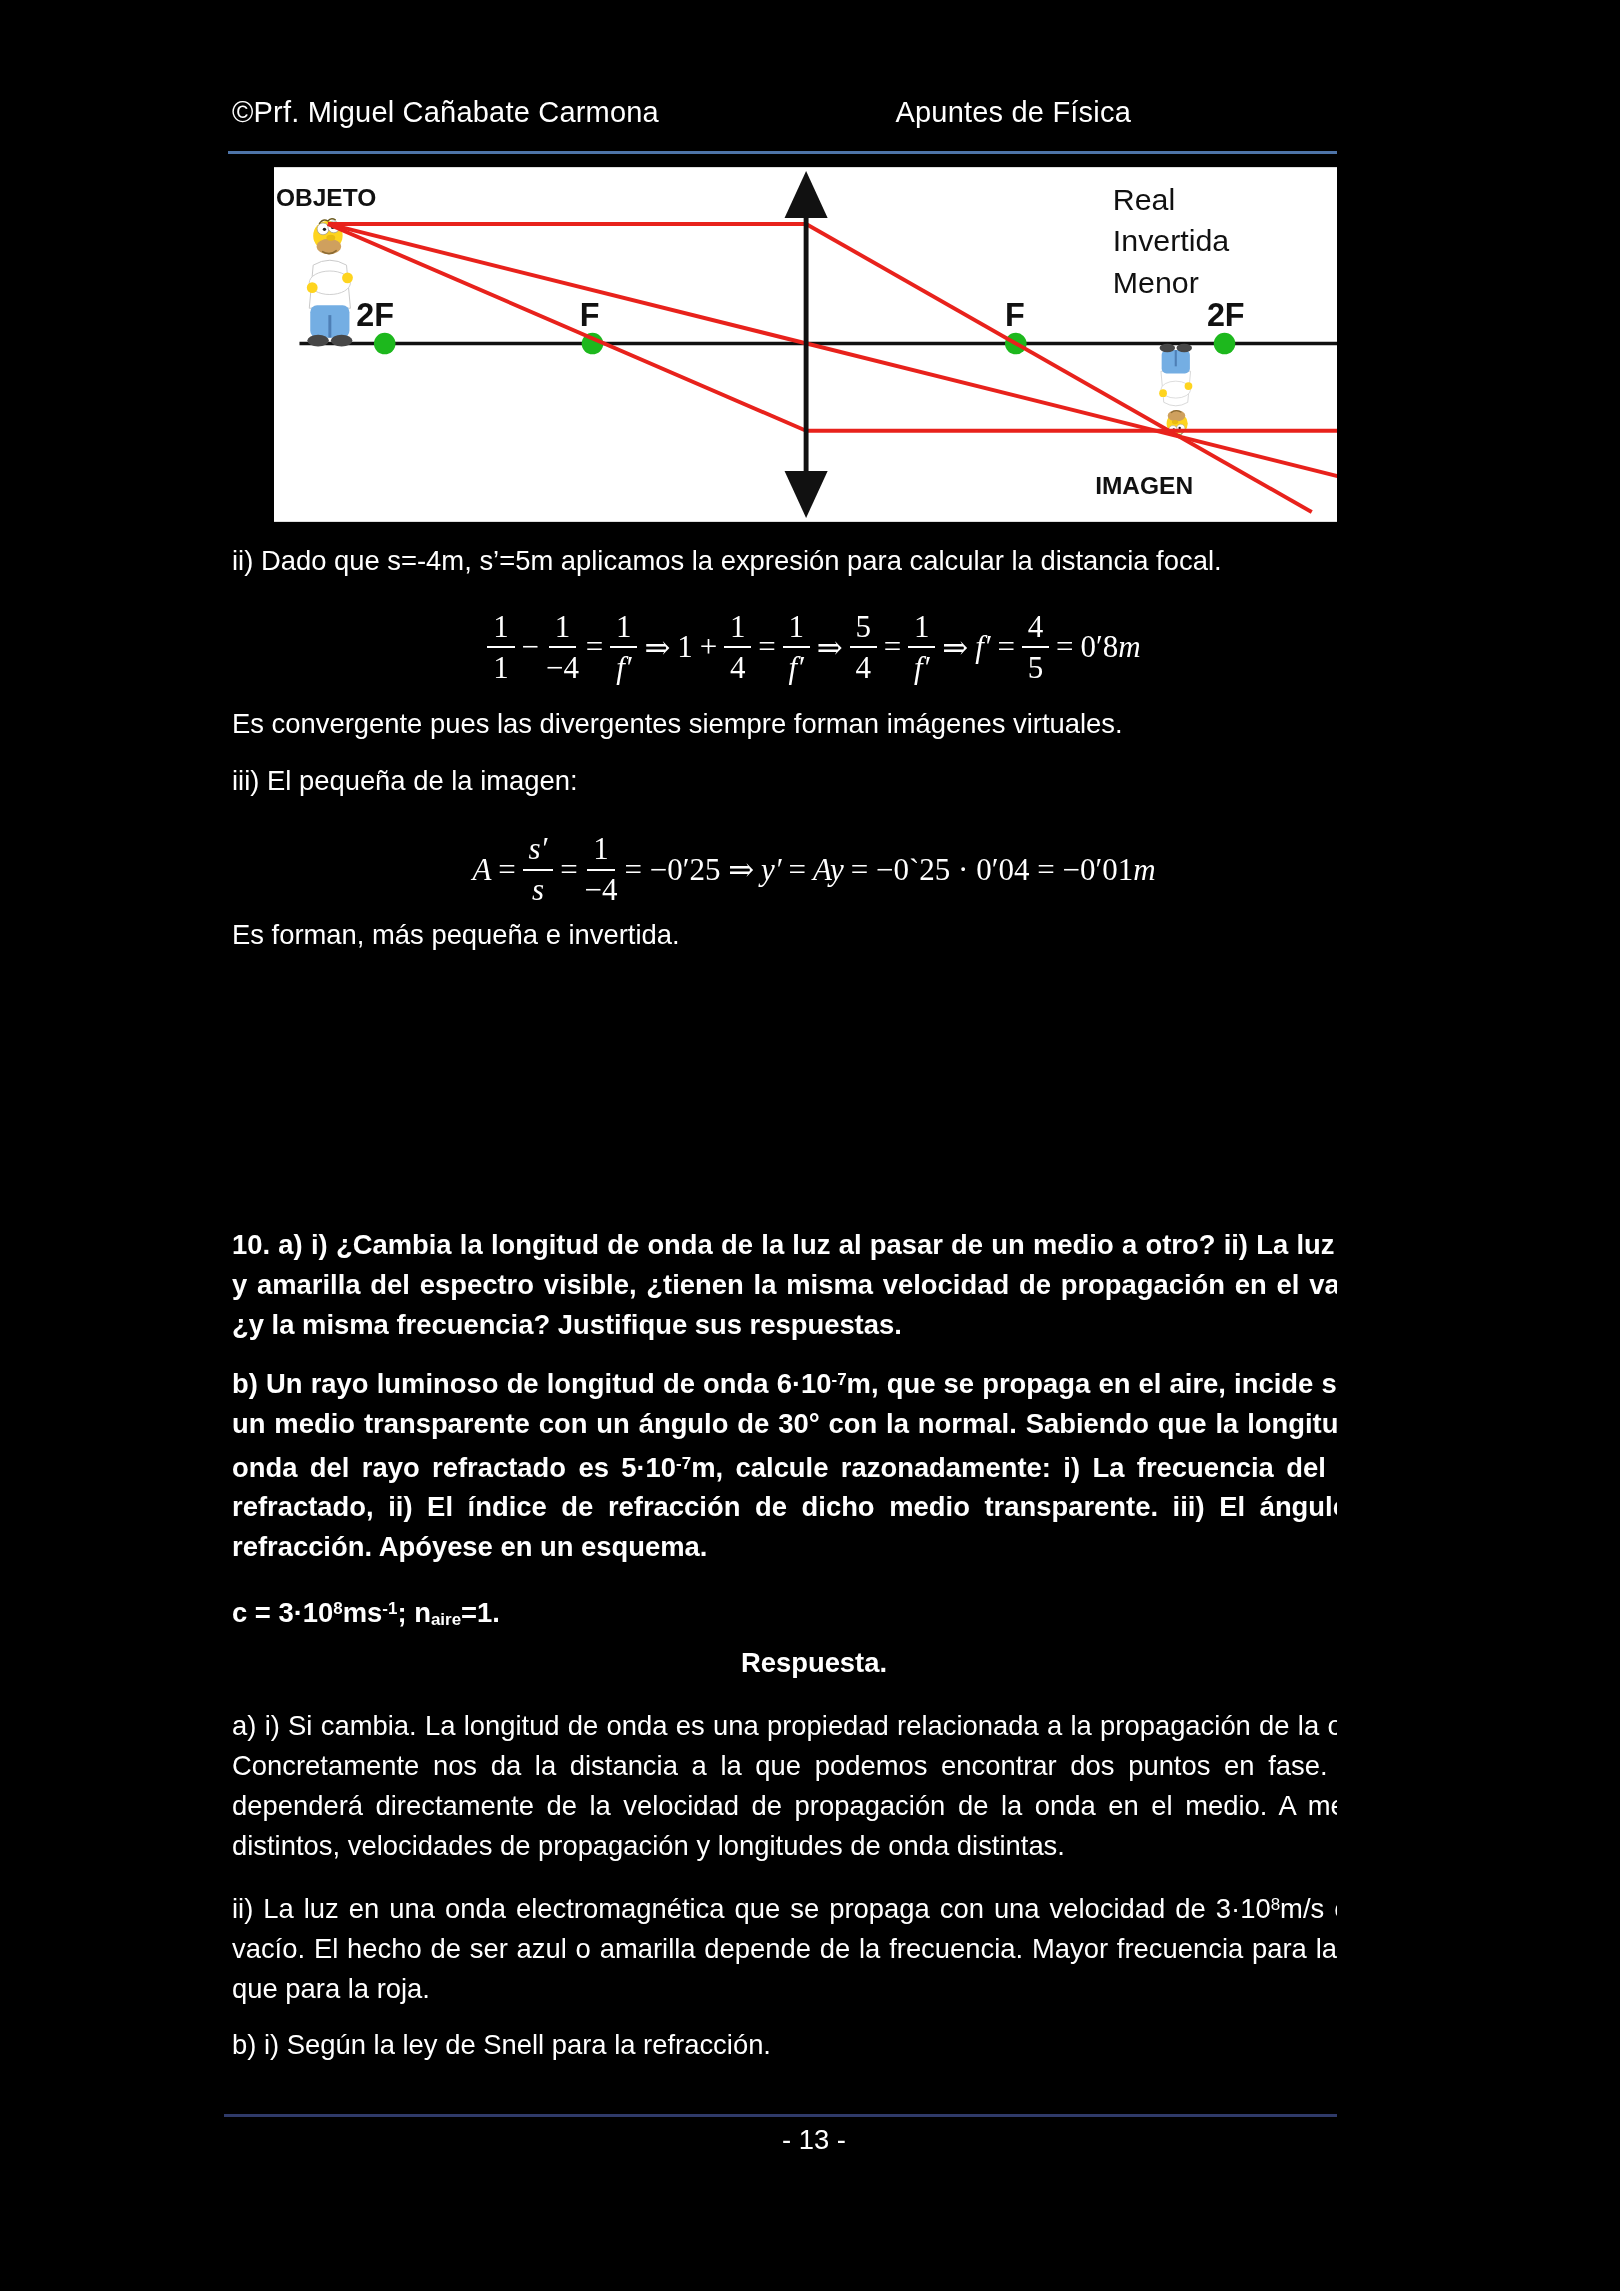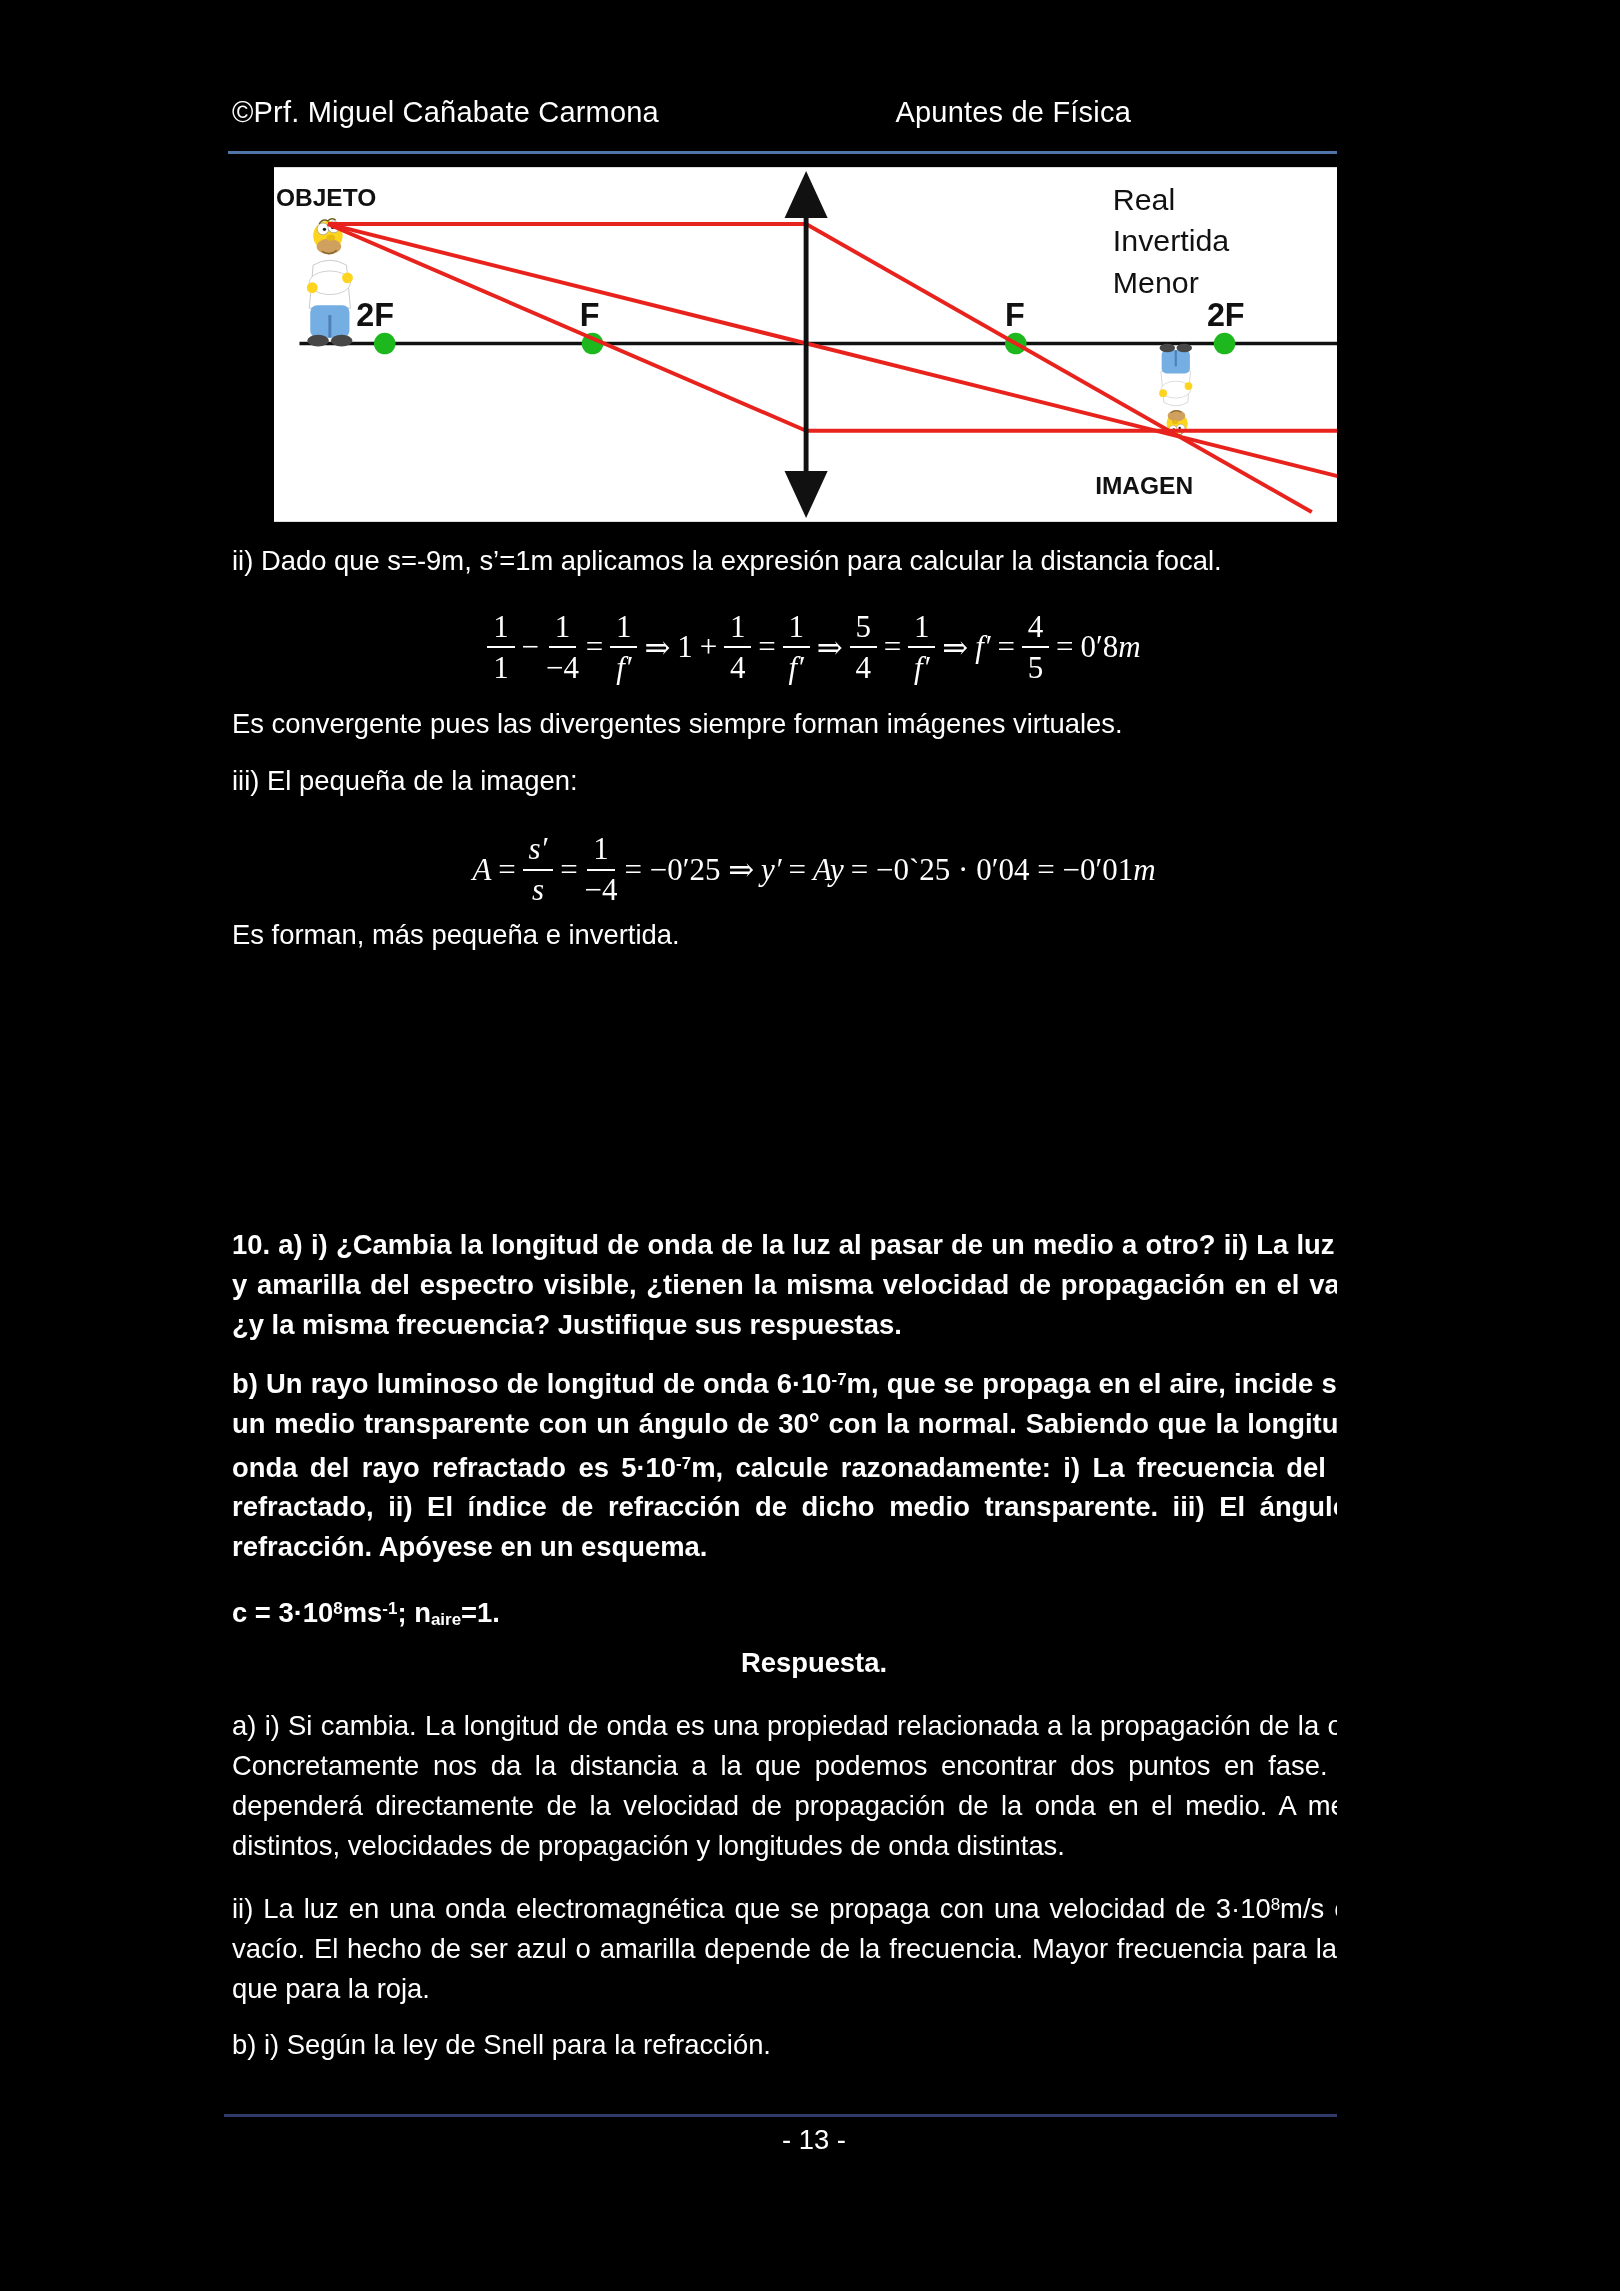--- a/index.html
+++ b/index.html
@@ -84,21 +84,21 @@
     <text x="84" y="162" font-size="33" font-weight="600" fill="#111111">2F</text>
     <text x="312" y="162" font-size="33" font-weight="600" fill="#111111">F</text>
     <text x="746" y="162" font-size="33" font-weight="600" fill="#111111">F</text>
     <text x="952" y="162" font-size="33" font-weight="600" fill="#111111">2F</text>
     <text x="856" y="44" font-size="31" font-weight="500" fill="#111111">Real</text>
     <text x="856" y="86" font-size="31" font-weight="500" fill="#111111">Invertida</text>
     <text x="856" y="128" font-size="31" font-weight="500" fill="#111111">Menor</text>
     <text x="838" y="334" font-size="25" font-weight="600" fill="#111111">IMAGEN</text>
   </svg>
 
-  <div class="para" style="top:541px;">ii) Dado que s=-9m, s’=1m aplicamos la expresión para calcular la distancia focal.</div>
+  <div class="para" style="top:541px;">ii) Dado que s=-4m, s’=5m aplicamos la expresión para calcular la distancia focal.</div>
 
   <div class="formula" style="top:596px;height:102px;">
     <span class="frac">
         <span class="fn">1</span>
         <span class="fd">1</span>
       </span>
     <span class="op">−</span>
     <span class="frac">
         <span class="fn">1</span>
         <span class="fd">−4</span>

